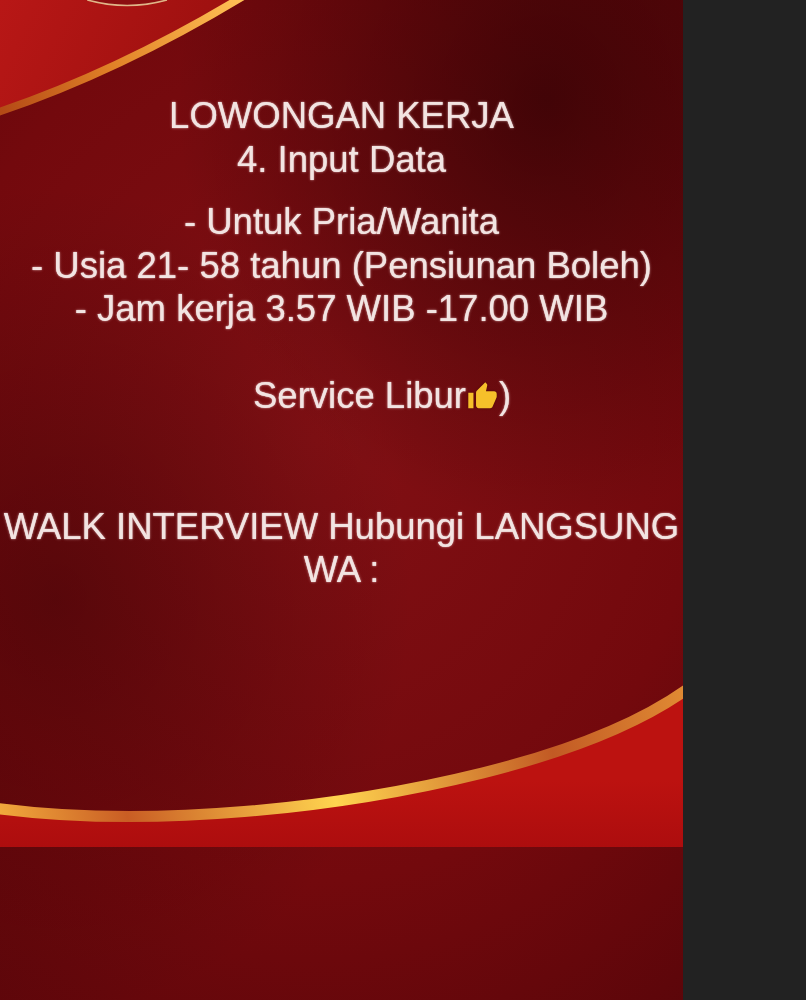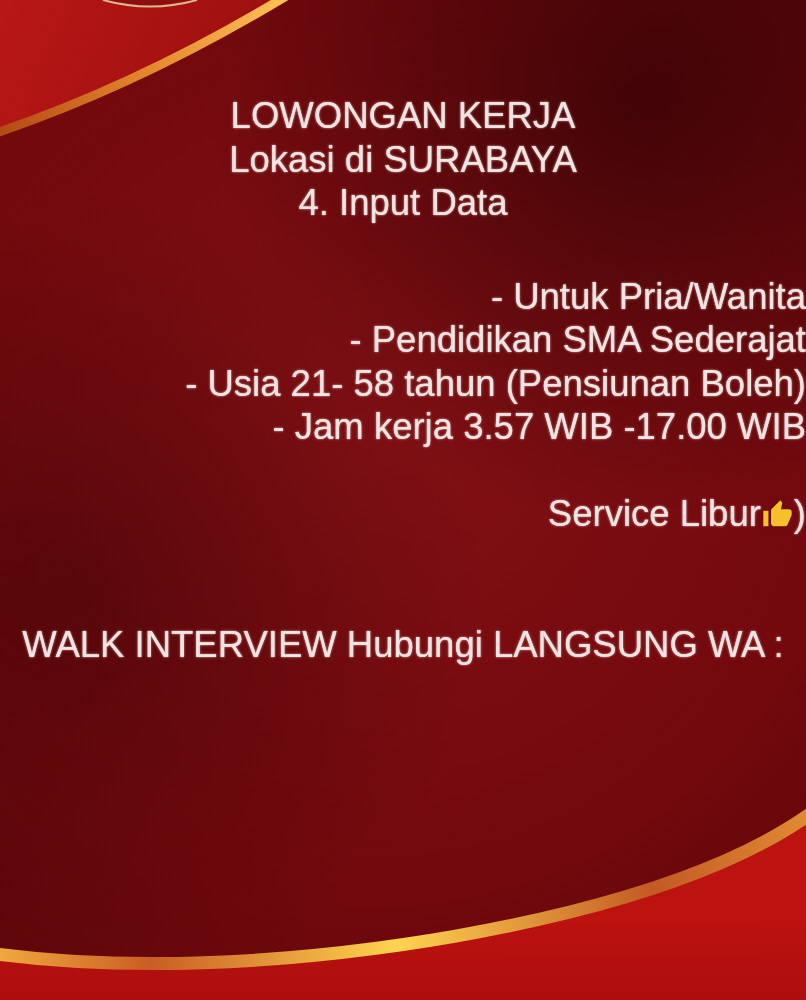--- a/index.html
+++ b/index.html
@@ -1,39 +1,39 @@
 <!DOCTYPE html>
 <html><head>
 <meta charset="utf-8">
 <style>
   html,body{margin:0;padding:0;background:#222;}
   .poster{
     position:relative;
-    width:806px;height:1000px;
+    width:683px;height:1000px;
     overflow:hidden;
     font-family:"Liberation Sans", sans-serif;
     
     background:
       radial-gradient(90% 70% at 80% 10%, rgba(25,0,2,0.55), rgba(25,0,2,0) 60%),
       radial-gradient(95% 75% at 8% 60%, rgba(30,0,2,0.35), rgba(30,0,2,0) 55%),
       radial-gradient(135% 105% at 46% 44%, #821014 0%, #73090d 42%, #570509 72%, #3f0205 100%);
   }
   .deco{position:absolute;inset:0;display:block;}
   .content{
     position:absolute;
     left:0;top:0;width:100%;
     padding-top:94px;
     text-align:center;
     color:#f2e4e2;
     font-size:36.5px;
     line-height:43.5px;
     text-shadow:0 0 3px rgba(255,225,225,0.5), 0 0 1px rgba(255,235,235,0.8);
   }
   .line{white-space:pre-wrap;}
-  .requirements{margin-top:50px;text-align:right;}
+  .requirements{margin-top:19px;}
   .contact{margin-top:43.5px;}
   .thumb-icon{
     display:inline-block;
     width:31px;height:31px;
     vertical-align:-4px;
     margin:0 1px;
     filter:drop-shadow(0 0 1px rgba(0,0,0,0.3));
   }
 </style>
 </head>
@@ -74,30 +74,28 @@
 
     <path d="M0 958 C 180 982 400 958 570 916 C 690 886 760 852 806 820 L806 1000 H0 Z" fill="url(#redBOT)"></path>
 
     <path d="M-4 954 C 180 978 400 954 570 912 C 690 882 762 848 810 814" fill="none" stroke="url(#goldBOT)" stroke-width="13" stroke-linecap="round"></path>
   </svg>
 
   <div class="content">
 
     <div class="heading">
       <div class="line">LOWONGAN KERJA</div>
-      <div class="line">Lokasi di SURABAYA</div>
     </div>
 
     <div class="positions">
       <div class="line">4. Input Data</div>
     </div>
 
     <div class="requirements">
       <div class="line">- Untuk Pria/Wanita</div>
-      <div class="line">- Pendidikan SMA Sederajat</div>
       <div class="line">- Usia 21- 58 tahun (Pensiunan Boleh)</div>
       <div class="line">- Jam kerja 3.57 WIB -17.00 WIB</div>
       <div class="line">
         <span>Service Libur</span><svg class="thumb-icon" viewBox="0 0 24 24" xmlns="http://www.w3.org/2000/svg" aria-hidden="true">
           <path fill="#f6c02a" d="M1 21h4V9H1v12zM23 10c0-1.1-.9-2-2-2h-6.31l.95-4.57.03-.32c0-.41-.17-.79-.44-1.06L14.17 1 7.59 7.59C7.22 7.95 7 8.45 7 9v10c0 1.1.9 2 2 2h9c.83 0 1.54-.5 1.84-1.22l3.02-7.05c.09-.23.14-.47.14-.73v-2z"></path>
         </svg><span>)</span>
       </div>
     </div>
 
     <div class="contact">

